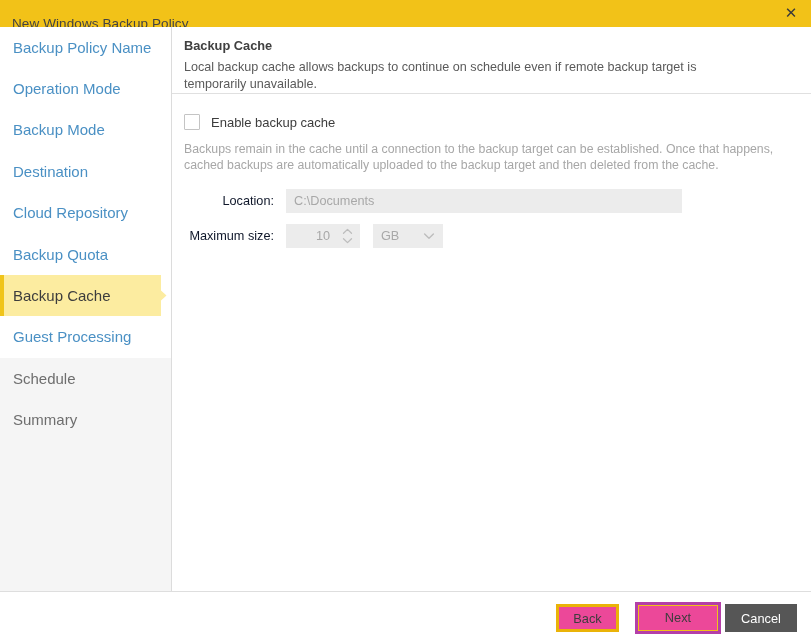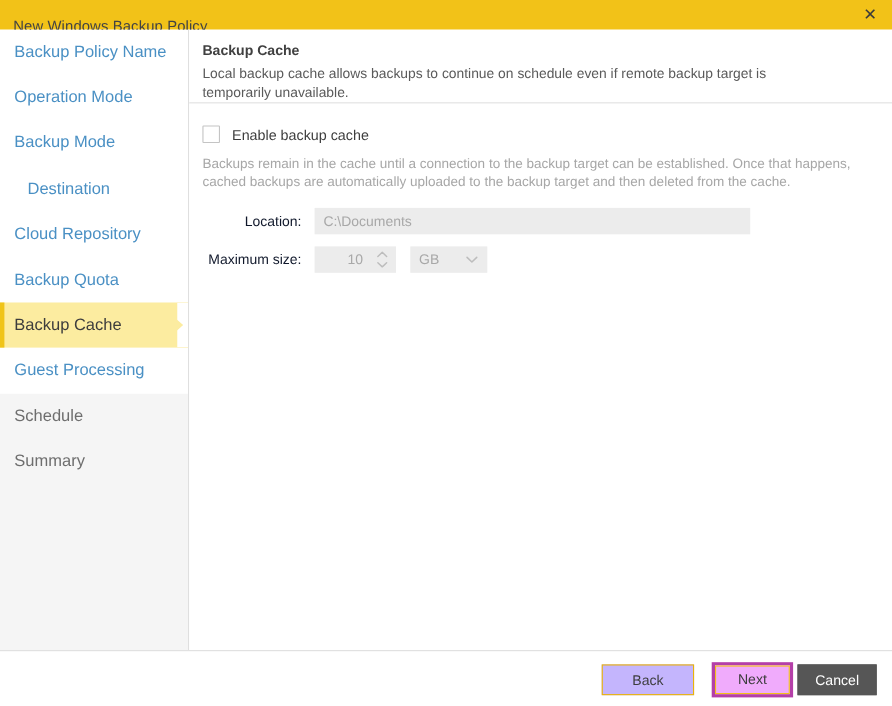--- a/index.html
+++ b/index.html
@@ -265,35 +265,35 @@
     height: 28px;
     font-size: 12.8px;
     font-family: "Liberation Sans", sans-serif;
     display: flex;
     align-items: center;
     justify-content: center;
     cursor: pointer;
     user-select: none;
   }
   #btn-back {
-    width: 84px;
-    background: #c4b5fd;
-    border: 1px solid #eab308;
+    width: 63px;
+    background: #ec4899;
+    border: 3px solid #eab308;
     color: #3d3d3d;
   }
   #btn-next-wrap {
     margin-left: 16px;
     border: 3px solid #b43fa8;
     padding: 0;
     line-height: 0;
   }
   #btn-next {
-    width: 68px;
+    width: 80px;
     height: 26px;
-    background: #f0abfc;
+    background: #ec4899;
     border: 1px solid #f2c218;
     color: #3d3d3d;
   }
   #btn-cancel {
     margin-left: 4px;
     width: 72px;
     background: #565656;
     border: 1px solid #565656;
     color: #ffffff;
   }
@@ -315,21 +315,21 @@
 
       <div class="nav-item" style="top:0px;">
         <span class="nav-label">Backup Policy Name</span>
       </div>
       <div class="nav-item" style="top:41px;align-items:center;">
         <span class="nav-label">Operation Mode</span>
       </div>
       <div class="nav-item" style="top:82px;">
         <span class="nav-label">Backup Mode</span>
       </div>
-      <div class="nav-item" style="top:124px;padding-left:12px;">
+      <div class="nav-item" style="top:124px;">
         <span class="nav-label">Destination</span>
       </div>
       <div class="nav-item" style="top:165px;">
         <span class="nav-label">Cloud Repository</span>
       </div>
       <div class="nav-item" style="top:207px;">
         <span class="nav-label">Backup Quota</span>
       </div>
       <div class="nav-item active" style="top:248px;">
         <span class="nav-label">Backup Cache</span>

